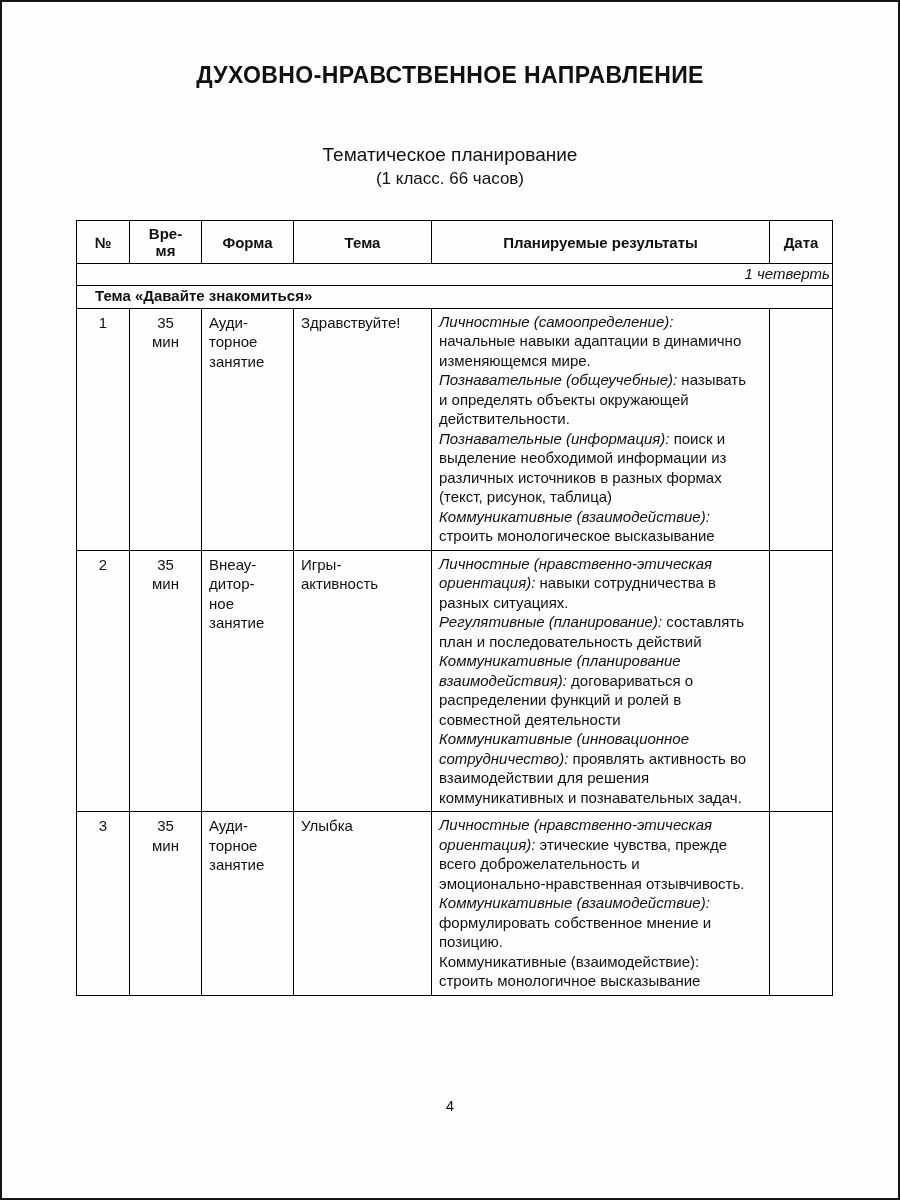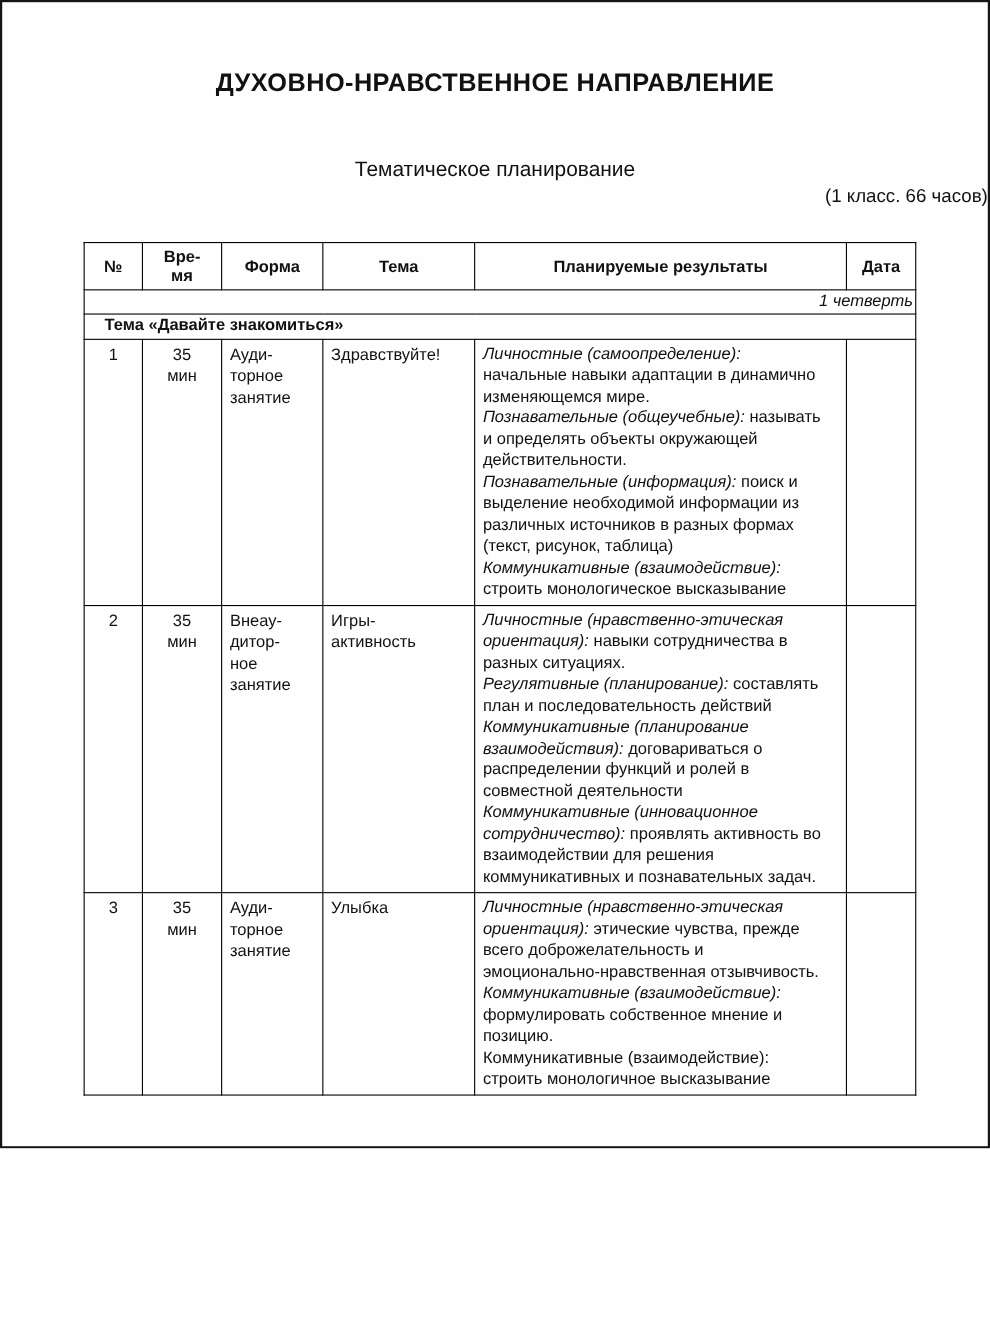--- a/index.html
+++ b/index.html
@@ -1,19 +1,19 @@
 <!DOCTYPE html>
 <html lang="ru"><head>
 <meta charset="utf-8">
 <style>
   html,body { margin:0; padding:0; background:#ffffff; }
   .page {
     position: relative;
     width: 900px;
-    height: 1044px;
+    height: 1200px;
     box-sizing: border-box;
     background: #fefefe;
     border: 2px solid #151515;
     font-family: "Liberation Sans", sans-serif;
     color: #111;
     overflow: hidden;
   }
   .title {
     position: absolute;
     top: 60px; left: 0; width: 100%;
@@ -22,21 +22,21 @@
     font-weight: bold;
     letter-spacing: 0.4px;
   }
   .subtitle {
     position: absolute;
     top: 142px; left: 0; width: 100%;
     text-align: center;
     font-weight: normal;
   }
   .subtitle .line1 { font-size: 19px; }
-  .subtitle .line2 { font-size: 17px; margin-top: 3px; text-align: right; }
+  .subtitle .line2 { font-size: 17px; margin-top: 3px; }
   table.plan-table {
     position: absolute;
     top: 218px;
     left: 74px;
     width: 756px;
     border-collapse: collapse;
     table-layout: fixed;
   }
   .plan-table th, .plan-table td {
     border: 1px solid #000;

